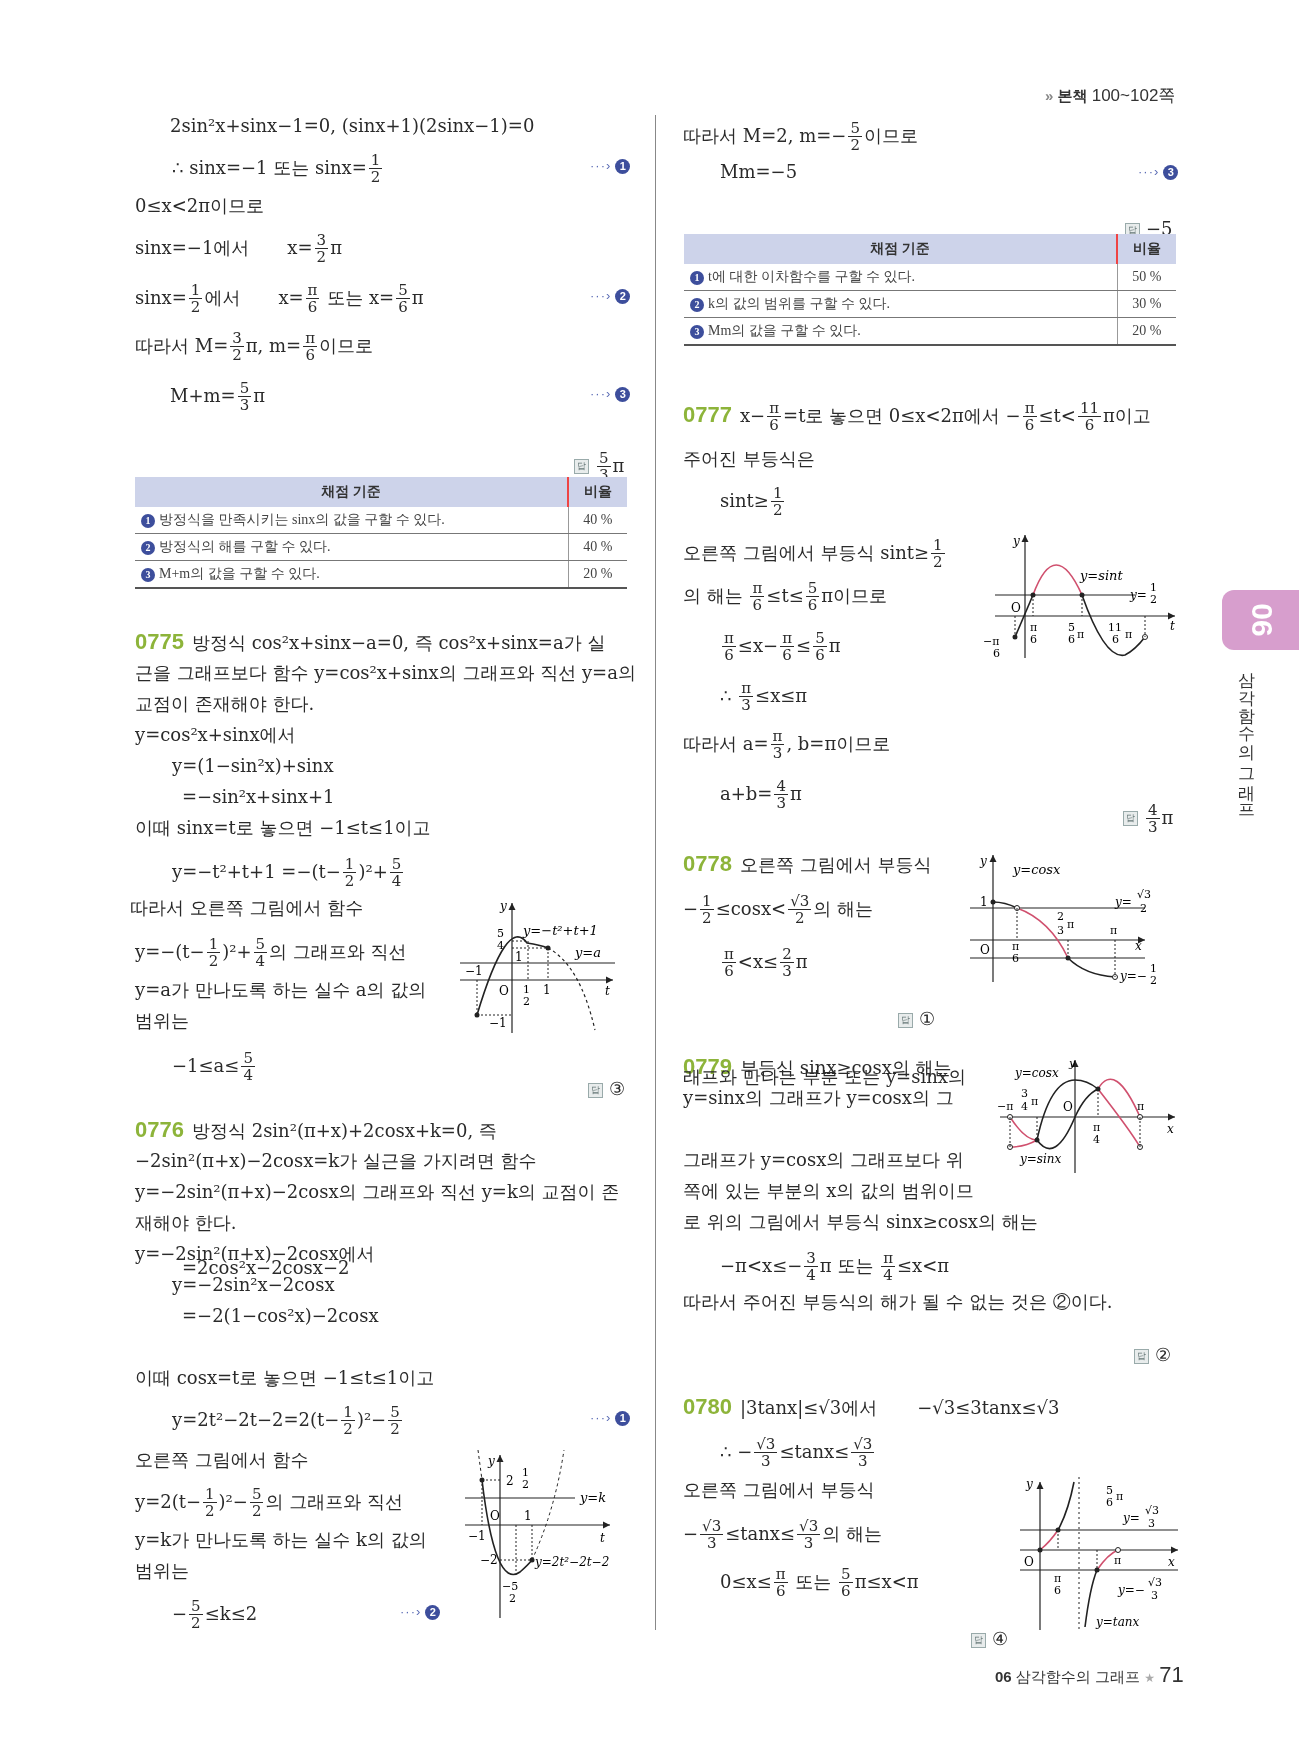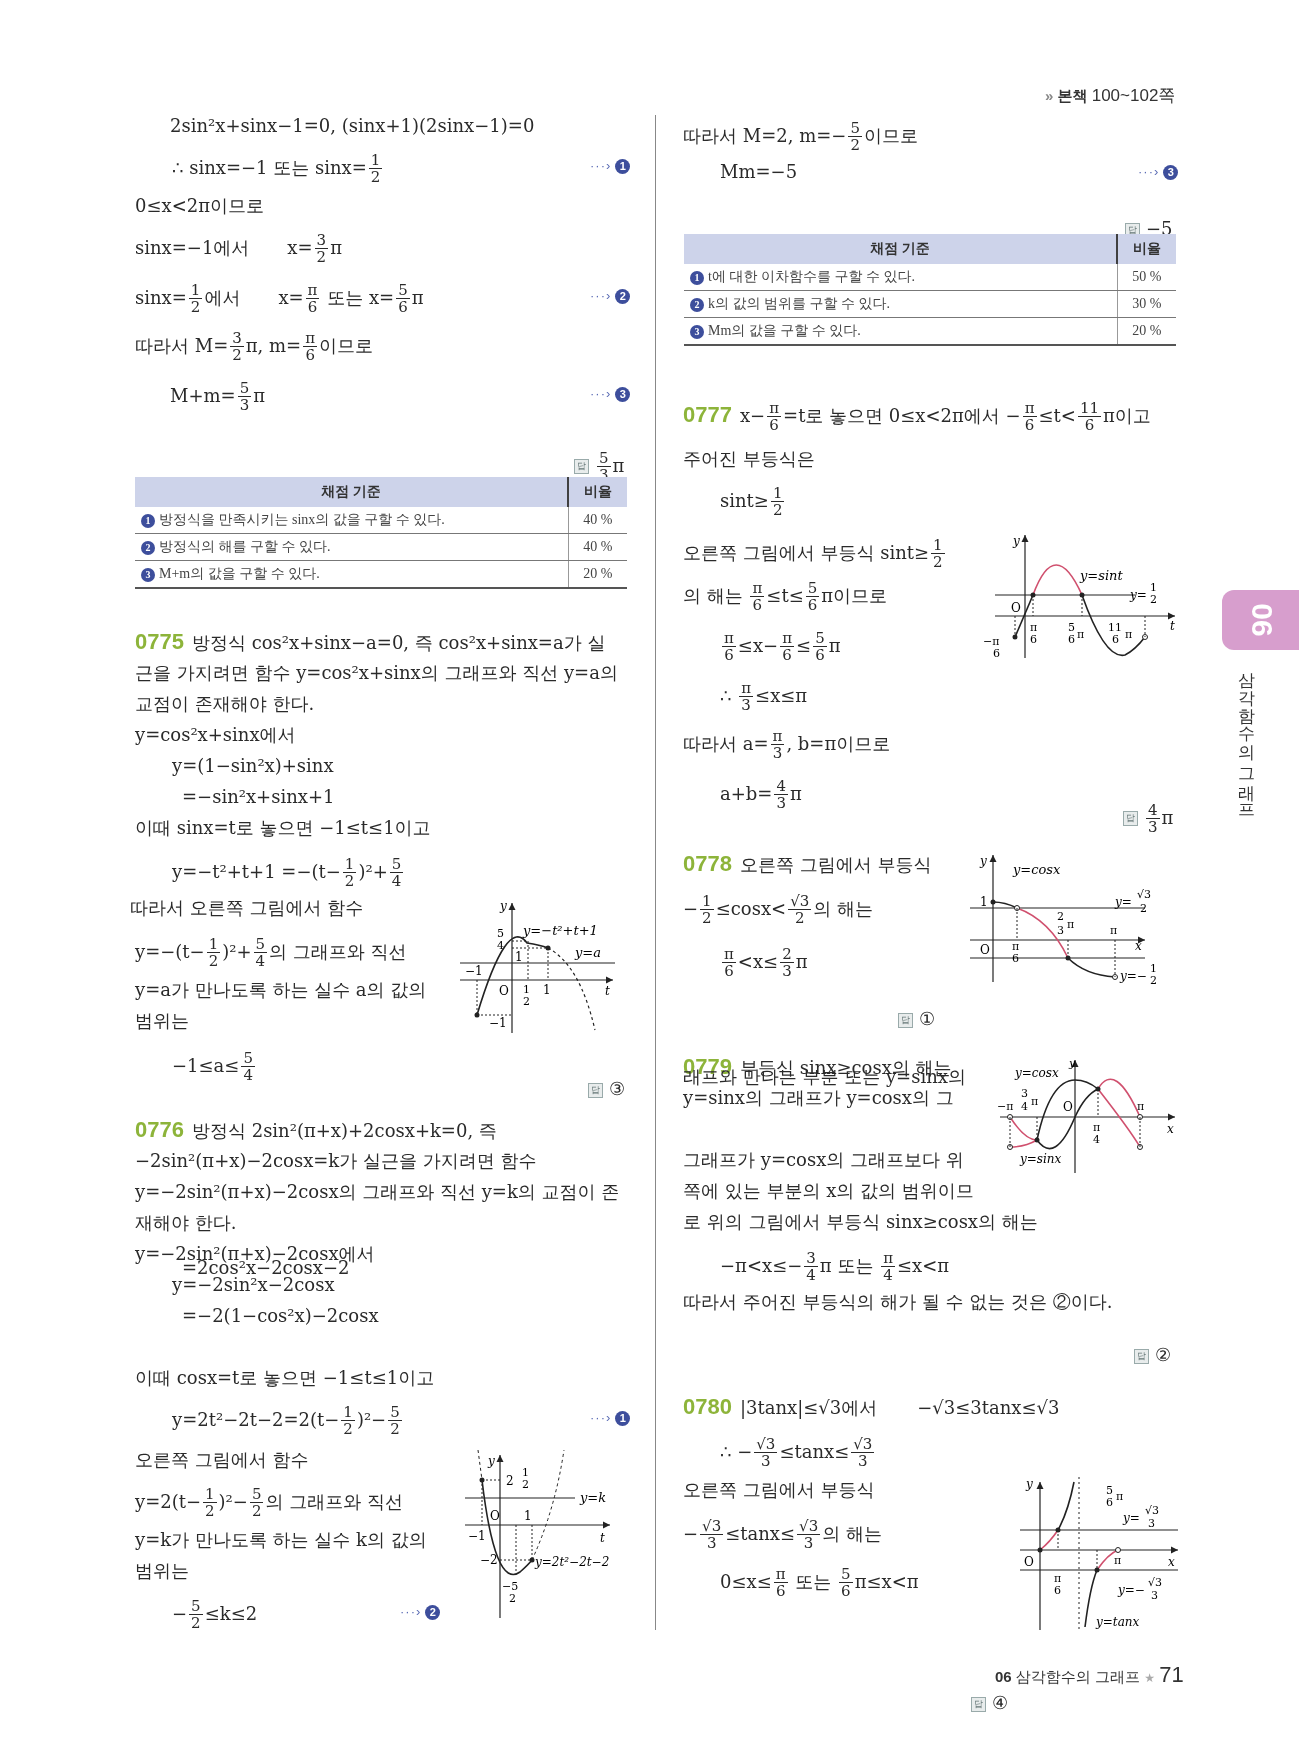--- a/index.html
+++ b/index.html
@@ -16,21 +16,21 @@
   .pnum { color:#8db43a; font-family:"Liberation Sans", sans-serif; font-weight:bold; font-size:22px; margin-right:8px; }
   .step { position:absolute; font-size:13px; color:#3d4e9c; font-family:"Liberation Sans", sans-serif; white-space:nowrap; }
   .step .dots { color:#5b6cb5; letter-spacing:1px; margin-right:4px; }
   .step .circ { display:inline-block; width:15px; height:15px; border-radius:50%; background:#3d4e9c; color:#fff; font-size:11px; line-height:15px; text-align:center; font-weight:bold; }
   .ans { position:absolute; font-size:18px; white-space:nowrap;margin-top:24px; }
   .ans .box { display:inline-block; width:13px; height:13px; border:1px solid #9aa; background:#e8ecec; font-size:9px; line-height:13px; text-align:center; color:#677; margin-right:6px; vertical-align:middle; font-family:"Liberation Sans", sans-serif; }
   table.crit { position:absolute; border-collapse:collapse; font-family:Liberation Serif, serif; font-size:14px; color:#444; }
   table.crit th { background:#cdd3ea; font-weight:bold; height:28px; color:#333; }
   table.crit td { height:26px; border-bottom:1px solid #777; padding:0 6px; }
   table.crit td.r { text-align:center; border-left:1px solid #999; }
-  table.crit th.r { border-left:2px solid #404040; }
+  table.crit th.r { border-left:2px solid #ef4444; }
   table.crit tr:last-child td { border-bottom:2px solid #555; }
   .cn { display:inline-block; width:14px; height:14px; border-radius:50%; background:#3d4e9c; color:#fff; font-size:10px; line-height:14px; text-align:center; margin-right:4px; font-weight:bold; }
   .divider { position:absolute; left:655px; top:115px; width:1px; height:1515px; background:#888; }
   .side-tab { position:absolute; left:1222px; top:590px; width:77px; height:60px; background:#d79ecd; border-radius:12px 0 0 12px; }
   .side-tab span { display:block; transform:rotate(90deg); color:#fff; font-family:"Liberation Sans", sans-serif; font-weight:bold; font-size:30px; text-align:center; line-height:60px; width:60px; margin-left:10px; }
   .side-title { position:absolute; left:1235px; top:660px; writing-mode:vertical-rl; font-family:"Liberation Sans", sans-serif; font-size:17px; color:#333; letter-spacing:1px; }
   svg text { font-family:"DejaVu Serif", serif; }
 </style>
 </head>
 <body>
@@ -117,21 +117,21 @@
       </tr>
   <tr>
         <td><span class="cn">3</span><span>M+m의 값을 구할 수 있다.</span></td>
         <td class="r">20 %</td>
       </tr>
 </tbody>
   </table>
 
 <div>
   <div class="line" style="left:135px;top:630px;"><span class="pnum">0775</span><span>방정식 cos²x+sinx−a=0, 즉 cos²x+sinx=a가 실</span></div>
-  <div class="line" style="left:135px;top:661px;">근을 가지려면 함수 y=cos²x+sinx의 그래프와 직선 y=a의</div>
+  <div class="line" style="left:135px;top:661px;">근을 그래프보다 함수 y=cos²x+sinx의 그래프와 직선 y=a의</div>
   <div class="line" style="left:135px;top:692px;">교점이 존재해야 한다.</div>
   <div class="line" style="left:135px;top:723px;">y=cos²x+sinx에서</div>
   <div class="line" style="left:172px;top:754px;">y=(1−sin²x)+sinx</div>
   <div class="line" style="left:182px;top:785px;">=−sin²x+sinx+1</div>
   <div class="line" style="left:135px;top:816px;">이때 sinx=t로 놓으면 −1≤t≤1이고</div>
   <div class="line" style="left:172px;top:856px;"><span>y=−t²+t+1  =−(t−</span><span class="frac">
         <span class="n">1</span>
         <span class="d">2</span>
       </span><span>)²+</span><span class="frac">
         <span class="n">5</span>
@@ -514,21 +514,21 @@
         <span class="n">√3</span>
         <span class="d">3</span>
       </span><span>의 해는</span></div>
   <div class="line" style="left:720px;top:1566px;"><span>0≤x≤</span><span class="frac">
         <span class="n">π</span>
         <span class="d">6</span>
       </span><span> 또는 </span><span class="frac">
         <span class="n">5</span>
         <span class="d">6</span>
       </span><span>π≤x&lt;π</span></div>
-  <div class="ans" style="left:955px;top:1668px;padding-left:16px;"><span class="box">답</span><span>④</span></div>
+  <div class="ans" style="left:955px;top:1604px;padding-left:16px;"><span class="box">답</span><span>④</span></div>
 
   <svg class="abs" style="left:1018px;top:1472px;" width="165" height="160">
     <defs>
         <marker id="ar6" markerWidth="8" markerHeight="8" refX="6" refY="3" orient="auto">
           <path d="M0,0 L6,3 L0,6 z" fill="#222"></path>
         </marker>
       </defs>
     <line x1="2" y1="78" x2="160" y2="78" stroke="#222" stroke-width="1.2" marker-end="url(#ar6)"></line>
     <line x1="22" y1="158" x2="22" y2="10" stroke="#222" stroke-width="1.2" marker-end="url(#ar6)"></line>
     <line x1="2" y1="58" x2="160" y2="58" stroke="#222" stroke-width="1.2"></line>

